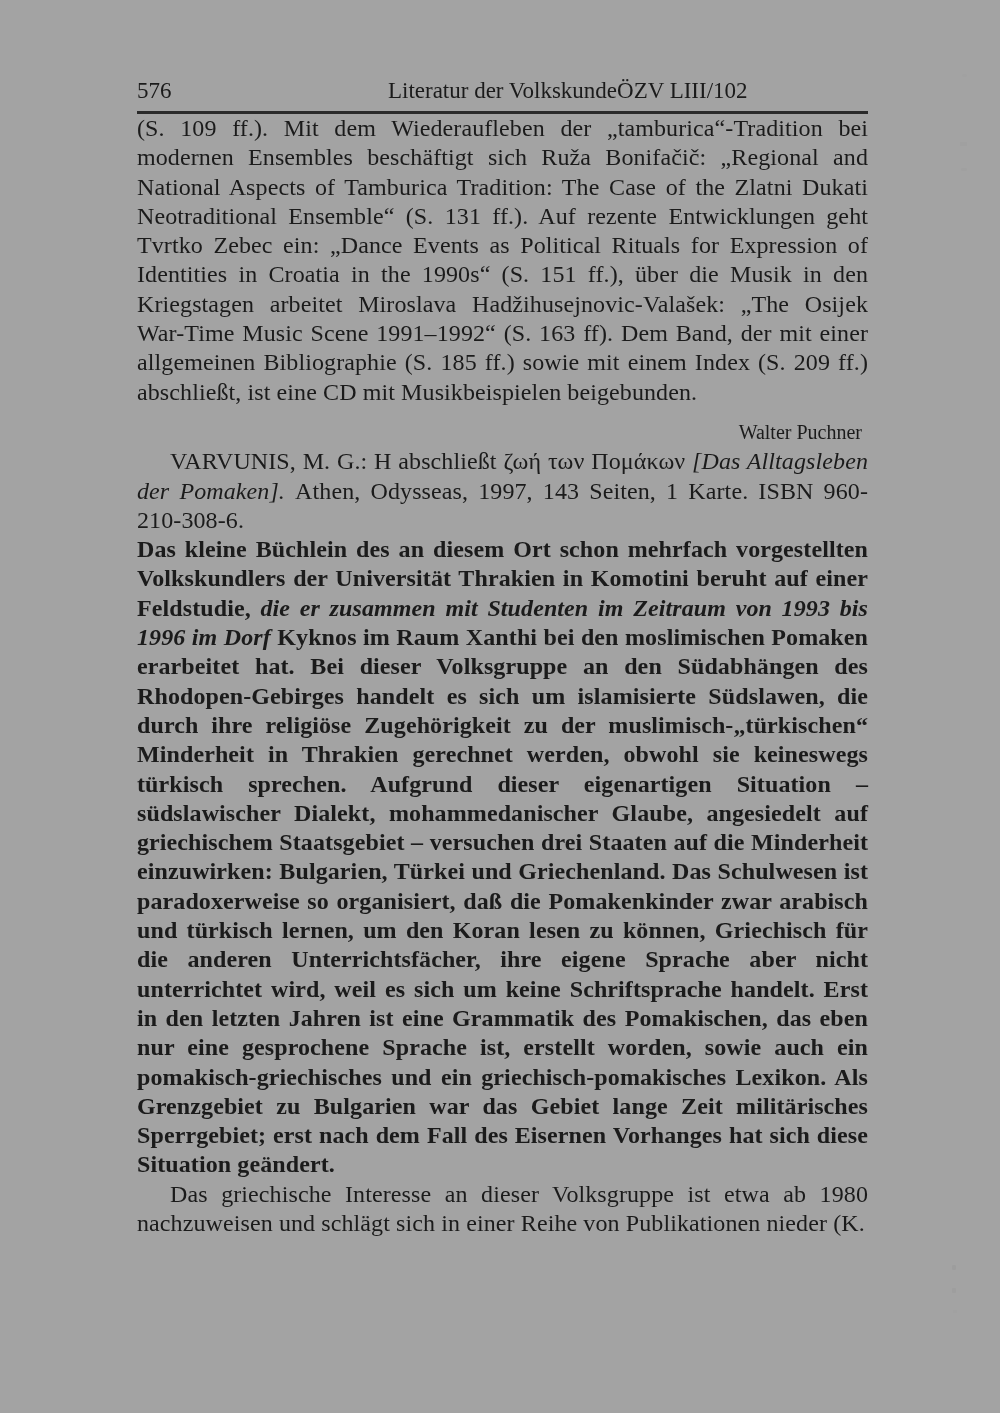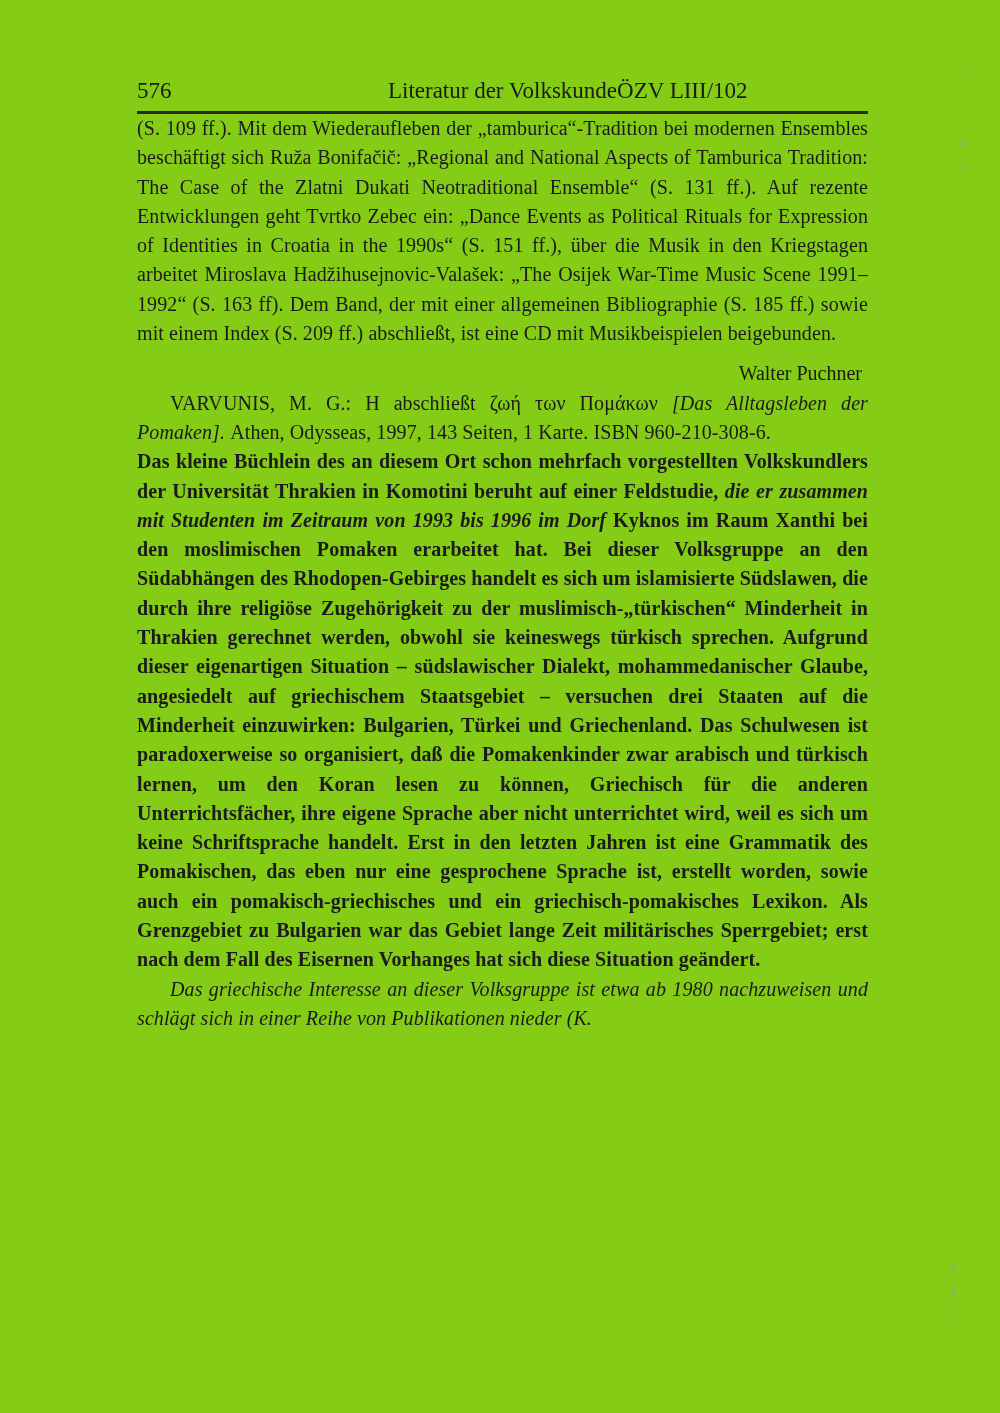--- a/index.html
+++ b/index.html
@@ -4,21 +4,21 @@
 <style>
   html, body {
     margin: 0;
     padding: 0;
     background: #ffffff;
   }
   .page {
     position: relative;
     width: 1000px;
     height: 1413px;
-    background: #84cc16;
+    background: #a3a3a3;
     color: #1b1b1b;
     font-family: "Liberation Serif", "DejaVu Serif", serif;
     overflow: hidden;
   }
   .content {
     position: absolute;
     left: 137px;
     top: 66px;
     width: 731px;
   }
@@ -32,40 +32,40 @@
   .running-head .mid   { text-align: center; margin-top: 12px; }
   .running-head .right { text-align: left; }
   .rule {
     margin-top: 7px;
     height: 0;
     border-bottom: 3px solid #2a2a2a;
     filter: blur(0.4px);
   }
   p.body-text {
     margin: 0;
-    font-size: 20px;
+    font-size: 24px;
     line-height: 29.3px;
     text-align: justify;
     letter-spacing: 0.1px;
   }
   .para-continuation { margin-top: 27px; }
   .signature {
     margin: 0;
     margin-top: 11px;
     font-size: 20px;
     line-height: 29.3px;
     text-align: right;
     padding-right: 6px;
   }
   .citation {
     margin-top: 84px;
     text-indent: 33px;
   }
   .review-body { margin-top: 26px; font-weight: bold; }
-  .closing-para { text-indent: 33px; font-style: italic; }
+  .closing-para { text-indent: 33px; }
   .italic { font-style: italic; }
   
   .speckle {
     position: absolute;
     background: #9a9a9a;
     opacity: 0.55;
     border-radius: 1px;
   }
   .sp1 { left: 962px; top: 74px;  width: 5px; height: 3px; opacity: 0.18; }
   .sp2 { left: 960px; top: 142px; width: 7px; height: 4px; opacity: 0.35; }

